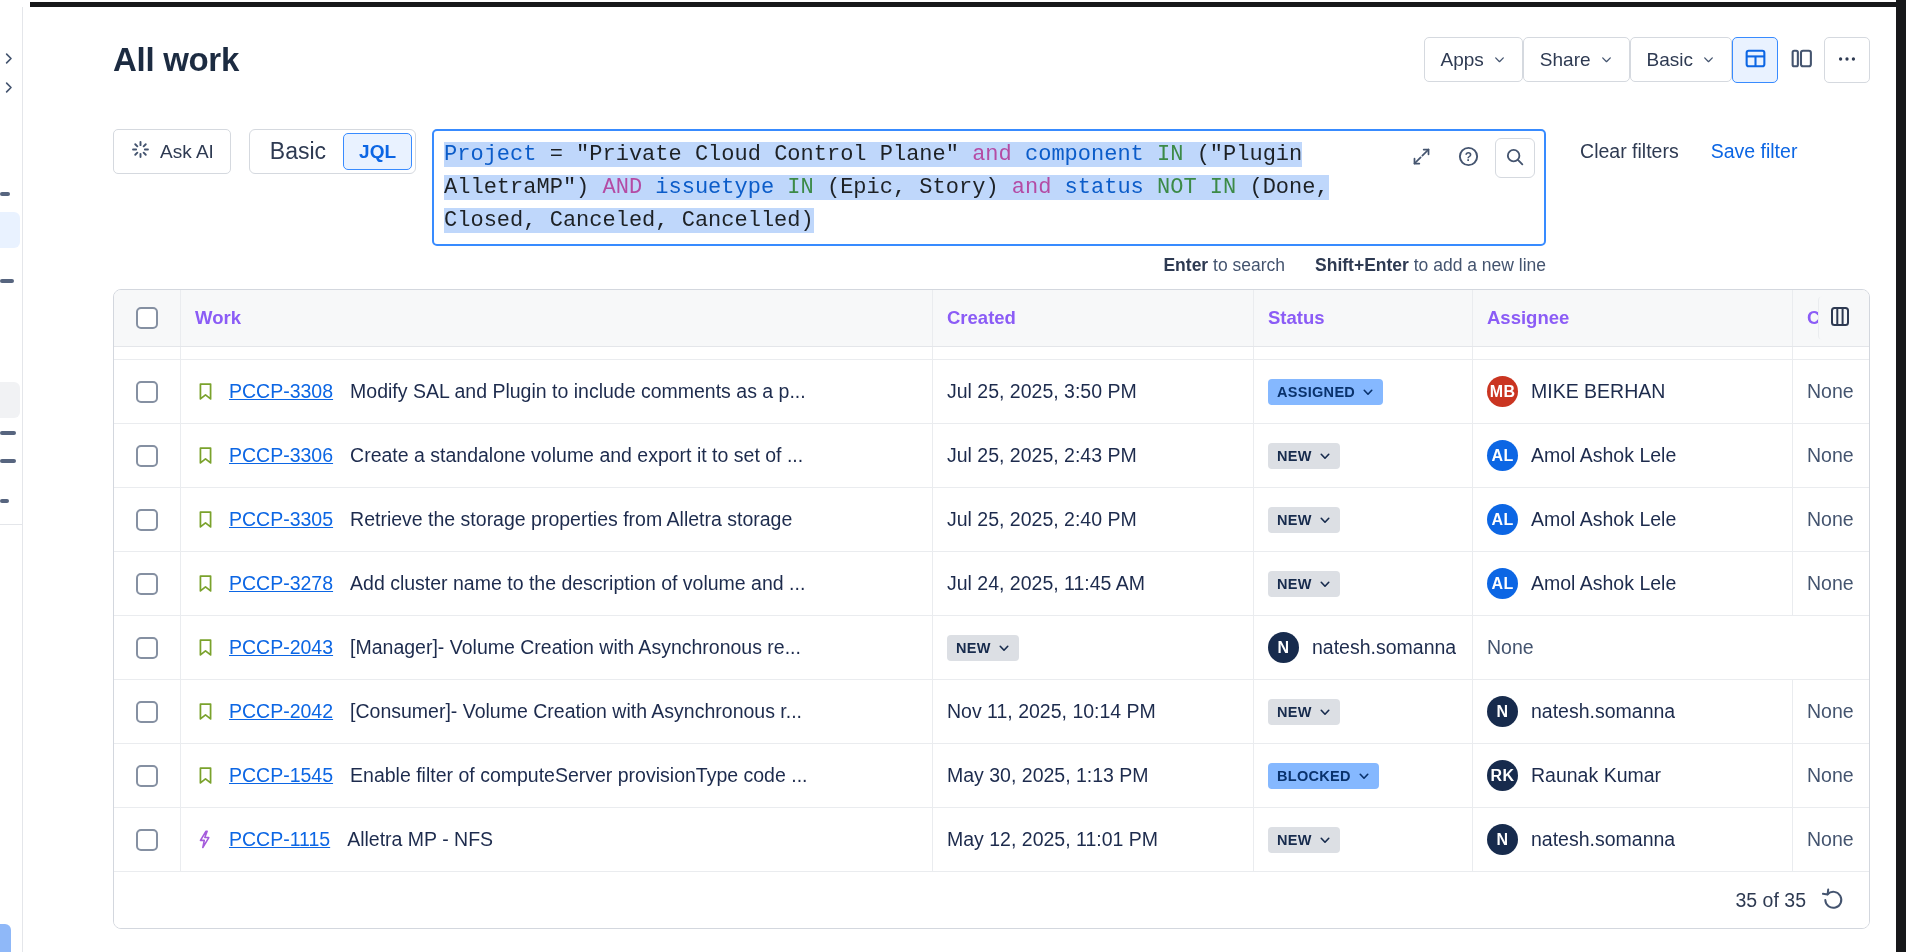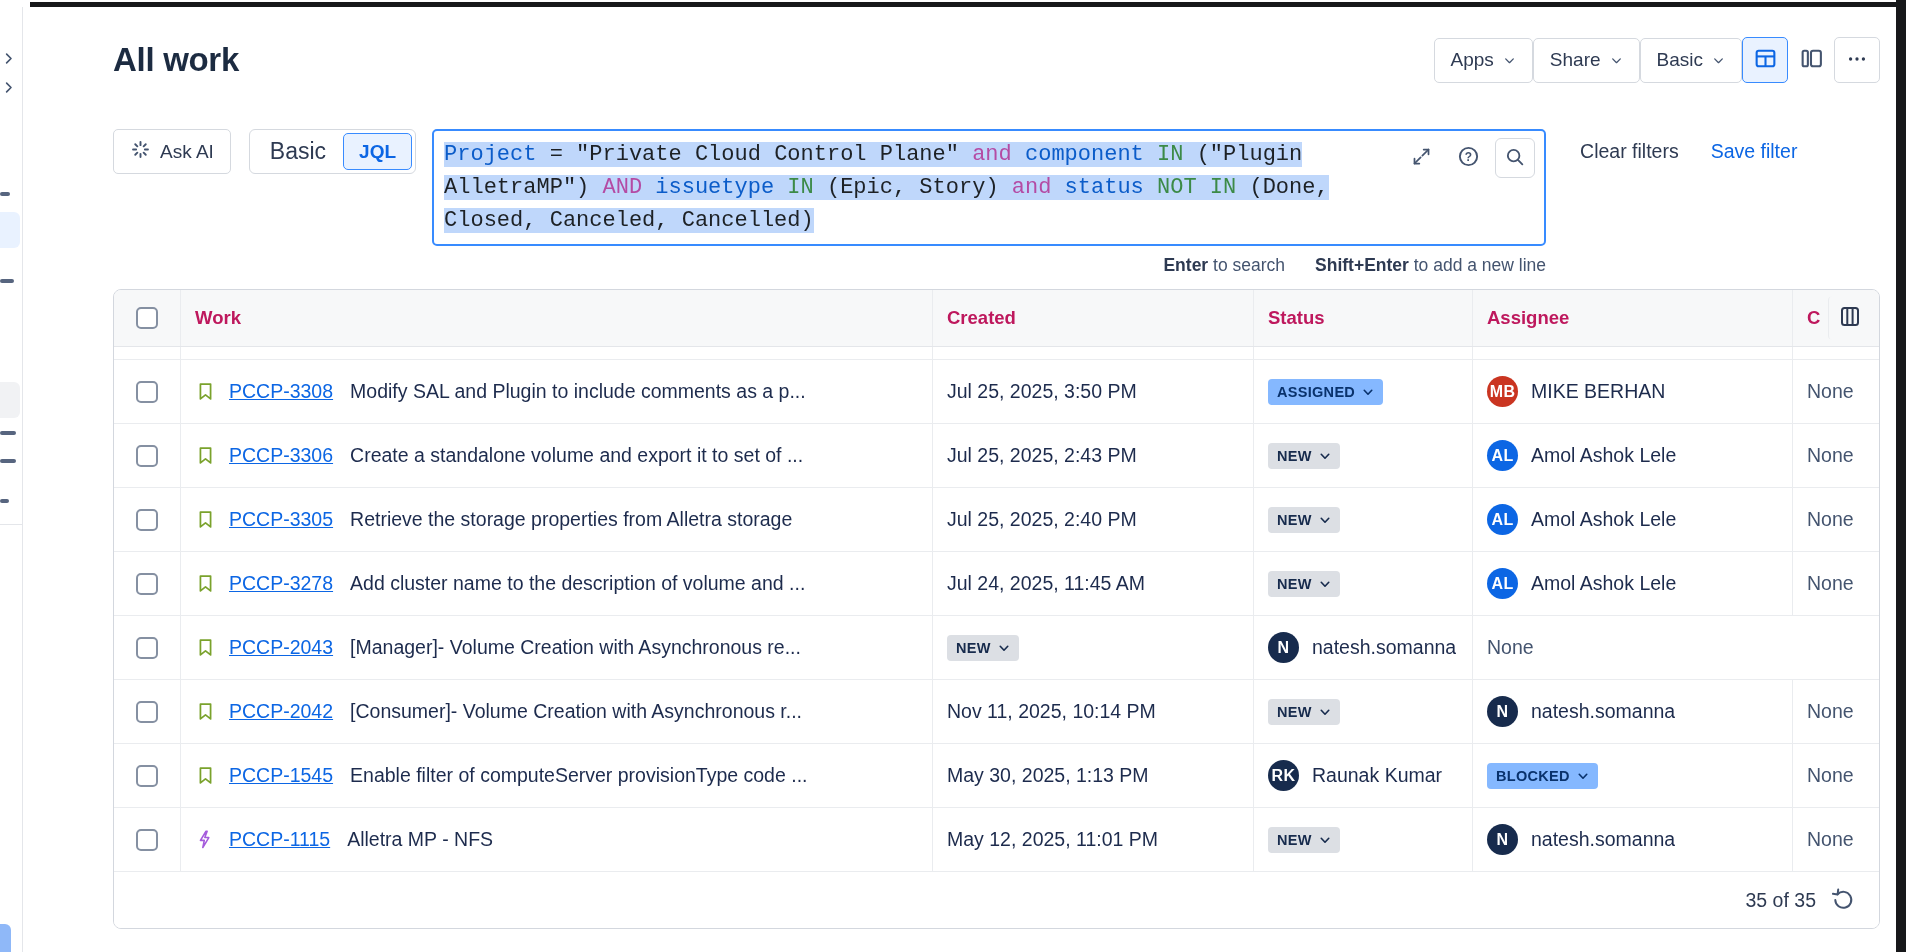--- a/index.html
+++ b/index.html
@@ -14,24 +14,24 @@
   .frame-right { position:absolute; top:0; right:6px; width:10px; bottom:0; background:#17181a; z-index:60; }
   
   .sidebar { position:absolute; left:0; top:7px; width:23px; bottom:0; background:#fff; border-right:1px solid #E4E6EA; z-index:5; }
   .sb-chev { position:absolute; left:1px; color:#44546F; }
   .sb-bar { position:absolute; left:0; height:4px; border-radius:2px; background:#57657F; }
   .sb-blue { position:absolute; left:0; top:205px; width:20px; height:36px; background:#E9F2FF; border-radius:0 6px 6px 0; }
   .sb-gray { position:absolute; left:0; top:375px; width:20px; height:36px; background:#F1F2F4; border-radius:0 6px 6px 0; }
   .sb-line { position:absolute; left:0; top:517px; width:22px; height:1px; background:#E4E6EA; }
   .sb-bottom-blue { position:absolute; left:0; bottom:0; width:11px; height:28px; background:#8FB8F8; border-radius:0 6px 0 0; }
   
-  .main { position:absolute; left:92px; right:32px; top:7px;padding-left:21px; }
+  .main { position:absolute; left:92px; right:42px; top:7px;padding-left:21px; }
   .page-header { display:flex; justify-content:space-between; align-items:center; margin-top:30px; }
   .page-title { font-size:33px; font-weight:700; color:#1C2B41; letter-spacing:-0.3px; }
-  .actions { display:flex; align-items:center; }
+  .actions { display:flex; }
   .btn {
     display:inline-flex; align-items:center; gap:9px; height:45px; padding:0 16px;
     border:1px solid #D5D9DF; border-radius:5px; background:#fff;
     font-size:19px; font-weight:500; color:#2E3A52; cursor:pointer; font-family:inherit;
   }
   .chev svg { display:block; }
   .icon-btn { width:46px; height:46px; display:flex; align-items:center; justify-content:center; border-radius:5px; border:none; background:transparent; cursor:pointer; }
   .icon-btn.selected { border:1.5px solid #388BFF; background:#E9F2FF; }
   .more-btn { border:1px solid #D5D9DF; }
   
@@ -57,21 +57,21 @@
   .filter-links { display:flex; align-items:center; gap:32px; margin-left:34px; height:45px; }
   .link-clear { font-size:19.5px; font-weight:500; color:#2E3A52; cursor:pointer; }
   .link-save { font-size:19.5px; font-weight:500; color:var(--link); cursor:pointer; }
   
   .table { margin-top:13px; border:1px solid #D3D7DE; border-radius:8px; overflow:hidden; background:#fff; }
   .grid-row { display:grid; grid-template-columns:66px 752px 321px 219px 320px 1fr; align-items:stretch; }
   .cell { display:flex; align-items:center; padding-left:14px; min-width:0; }
   .c0 { justify-content:center; padding-left:0; }
   .sep { border-left:1px solid #EAECEF; }
   .thead { background:#F7F8F9; height:57px; border-bottom:1px solid #E4E6EA; position:relative; }
-  .th { font-size:18.5px; font-weight:700; color:#be185d; cursor:pointer; }
+  .th { font-size:18.5px; font-weight:700; color:#8b5cf6; cursor:pointer; }
   .col-picker { position:absolute; right:8px; top:50%; transform:translateY(-50%); width:43px; height:43px; display:flex; align-items:center; justify-content:center; background:#F7F8F9; border:none; border-left:1px solid #EAECEF; border-radius:4px; cursor:pointer; }
   .sliver-row { height:13px; border-bottom:1px solid #EAECEF; }
   .sliver-row .cell { padding:0; }
   .trow { height:64px; border-bottom:1px solid #EAECEF; font-size:19.5px; color:#1D2B4D; background:#fff; }
   .checkbox { width:22px; height:22px; border:2px solid #8590A2; border-radius:5px; background:#fff; cursor:pointer; }
   .type-icon { display:flex; margin-right:13px; flex:none; }
   .key-link { color:var(--link); text-decoration:underline; margin-right:17px; white-space:nowrap; cursor:pointer; flex:none; }
   .summary { white-space:nowrap; overflow:hidden; color:#1D2B4D; cursor:pointer; }
   .badge { display:inline-flex; align-items:center; gap:7px; padding:5px 9px; border-radius:4px; font-size:14.5px; font-weight:700; letter-spacing:0.3px; cursor:pointer; }
   .badge.info { background:var(--badge-info-bg); color:var(--badge-info-text); }
@@ -420,29 +420,29 @@
       <span class="type-icon">
               <svg viewBox="0 0 24 24" width="21" height="21">
                 <path d="M6.2 3.5h11.6v17l-5.8-4.6-5.8 4.6z" fill="none" stroke="var(--story)" stroke-width="2" stroke-linejoin="round"></path>
               </svg>
             </span>
       <a class="key-link">PCCP-1545</a>
       <span class="summary">Enable filter of computeServer provisionType code ...</span>
     </div>
     <div class="cell sep">May 30, 2025, 1:13 PM</div>
     <div class="cell sep">
+      <span class="badge info">BLOCKED<span class="bchev">
+                <svg viewBox="0 0 24 24" width="12" height="12">
+                  <path d="M4.5 8.5l7.5 8 7.5-8" fill="none" stroke="currentColor" stroke-width="3.2" stroke-linecap="round" stroke-linejoin="round"></path>
+                </svg>
+              </span></span>
+    </div>
+    <div class="cell sep">
       <span class="avatar" style="background:#172B4D">RK</span>
       <span class="aname">Raunak Kumar</span>
-    </div>
-    <div class="cell sep">
-      <span class="badge info">BLOCKED<span class="bchev">
-                <svg viewBox="0 0 24 24" width="12" height="12">
-                  <path d="M4.5 8.5l7.5 8 7.5-8" fill="none" stroke="currentColor" stroke-width="3.2" stroke-linecap="round" stroke-linejoin="round"></path>
-                </svg>
-              </span></span>
     </div>
     <div class="cell sep cat">None</div>
   </div>
   <div class="grid-row trow">
     <div class="cell c0">
             <span class="checkbox"></span>
           </div>
     <div class="cell sep">
       <span class="type-icon">
               <svg viewBox="0 0 24 24" width="21" height="21">

